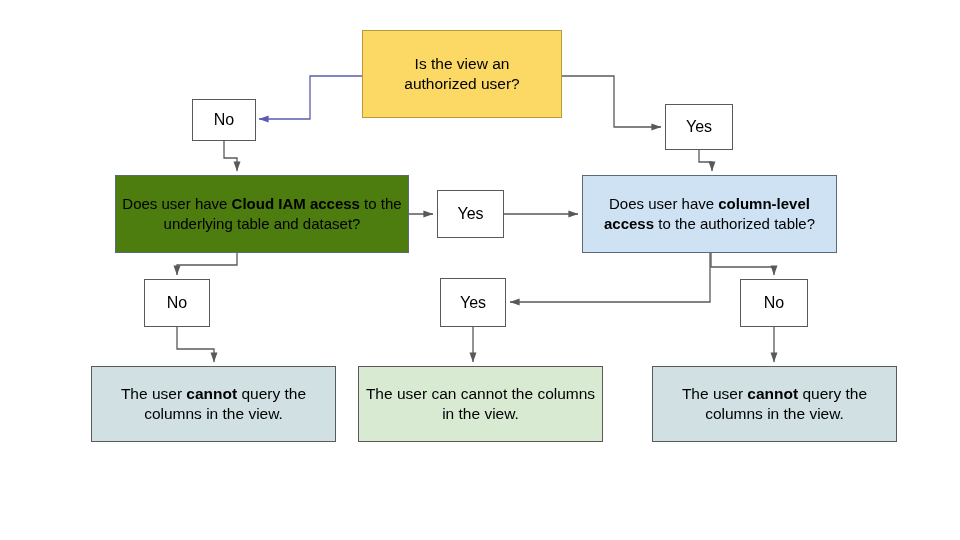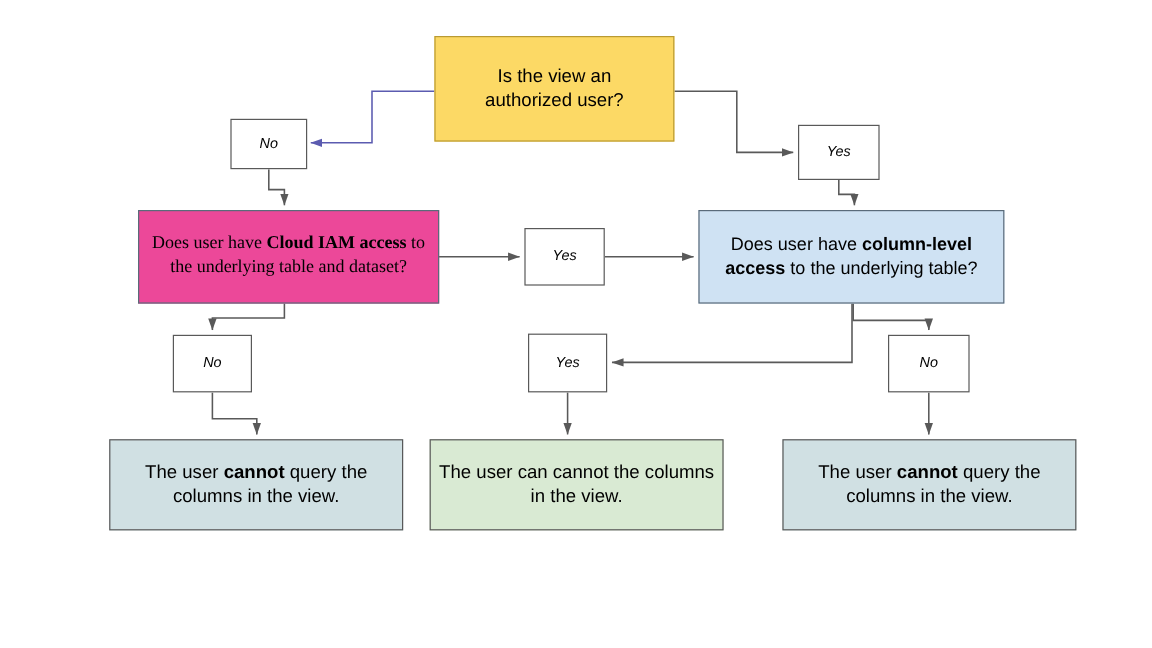--- a/index.html
+++ b/index.html
@@ -40,39 +40,37 @@
   .node b { font-weight: bold; }
 
   
   .node-root {
     left: 362px; top: 30px; width: 200px; height: 88px;
     background: #fcd965;
     border-color: #b99a33;
     font-size: 15.5px;
   }
   .node-iam {
-    left: 115px; top: 175px; width: 251px; height: 78px;
-    background: #ec4899;
+    left: 115px; top: 175px; width: 294px; height: 78px;
+    background: #4d7c0f;
     border-color: #5a6b7a;
     font-size: 15px;
-    font-family: Liberation Serif, serif;
   }
   .node-collevel {
     left: 582px; top: 175px; width: 255px; height: 78px;
     background: #cfe2f3;
     border-color: #5a6b7a;
     font-size: 15px;
   }
 
   
   .node-small {
     background: #ffffff;
     border-color: #595959;
-    font-size: 12px;
-    font-style: italic;
+    font-size: 16px;
   }
   .yn-no-top      { left: 192px; top:  99px; width: 64px;  height: 42px; }
   .yn-yes-top     { left: 665px; top: 104px; width: 68px;  height: 46px; }
   .yn-yes-mid     { left: 437px; top: 190px; width: 67px;  height: 48px; }
   .yn-no-left     { left: 144px; top: 279px; width: 66px;  height: 48px; }
   .yn-yes-bottom  { left: 440px; top: 278px; width: 66px;  height: 49px; }
   .yn-no-right    { left: 740px; top: 279px; width: 68px;  height: 48px; }
 
   
   .node-outcome {
@@ -139,21 +137,21 @@
 
 <div class="node node-iam">
   <span class="txt"><span>Does user have </span><b>Cloud IAM access</b><span> to the underlying table and dataset?</span></span>
 </div>
 
 <div class="node node-small yn-yes-mid">
   <span class="txt">Yes</span>
 </div>
 
 <div class="node node-collevel">
-  <span class="txt"><span>Does user have </span><b>column-level access</b><span> to the underlying table?</span></span>
+  <span class="txt"><span>Does user have </span><b>column-level access</b><span> to the authorized table?</span></span>
 </div>
 
 <div class="node node-small yn-no-left">
   <span class="txt">No</span>
 </div>
 
 <div class="node node-small yn-yes-bottom">
   <span class="txt">Yes</span>
 </div>
 

